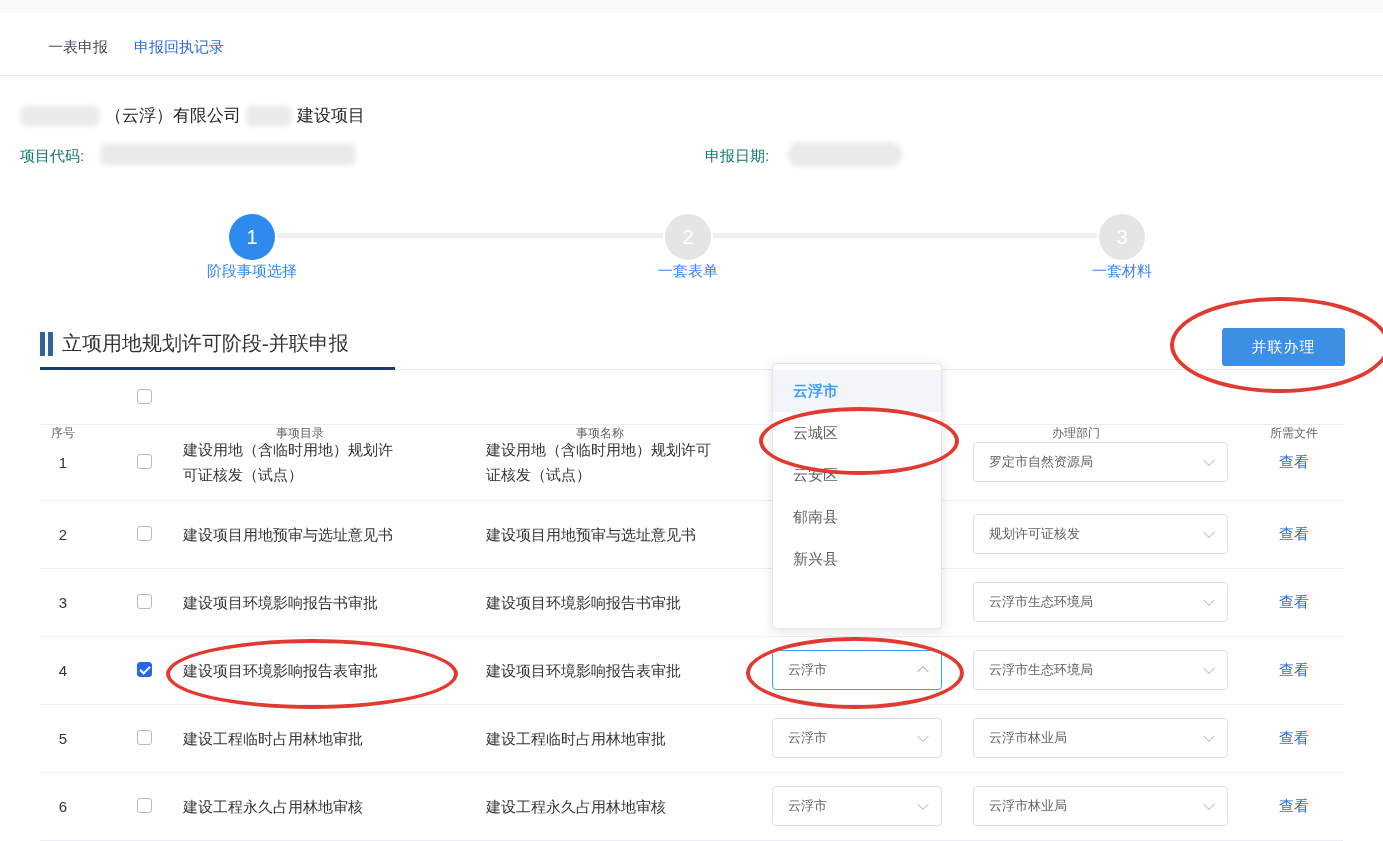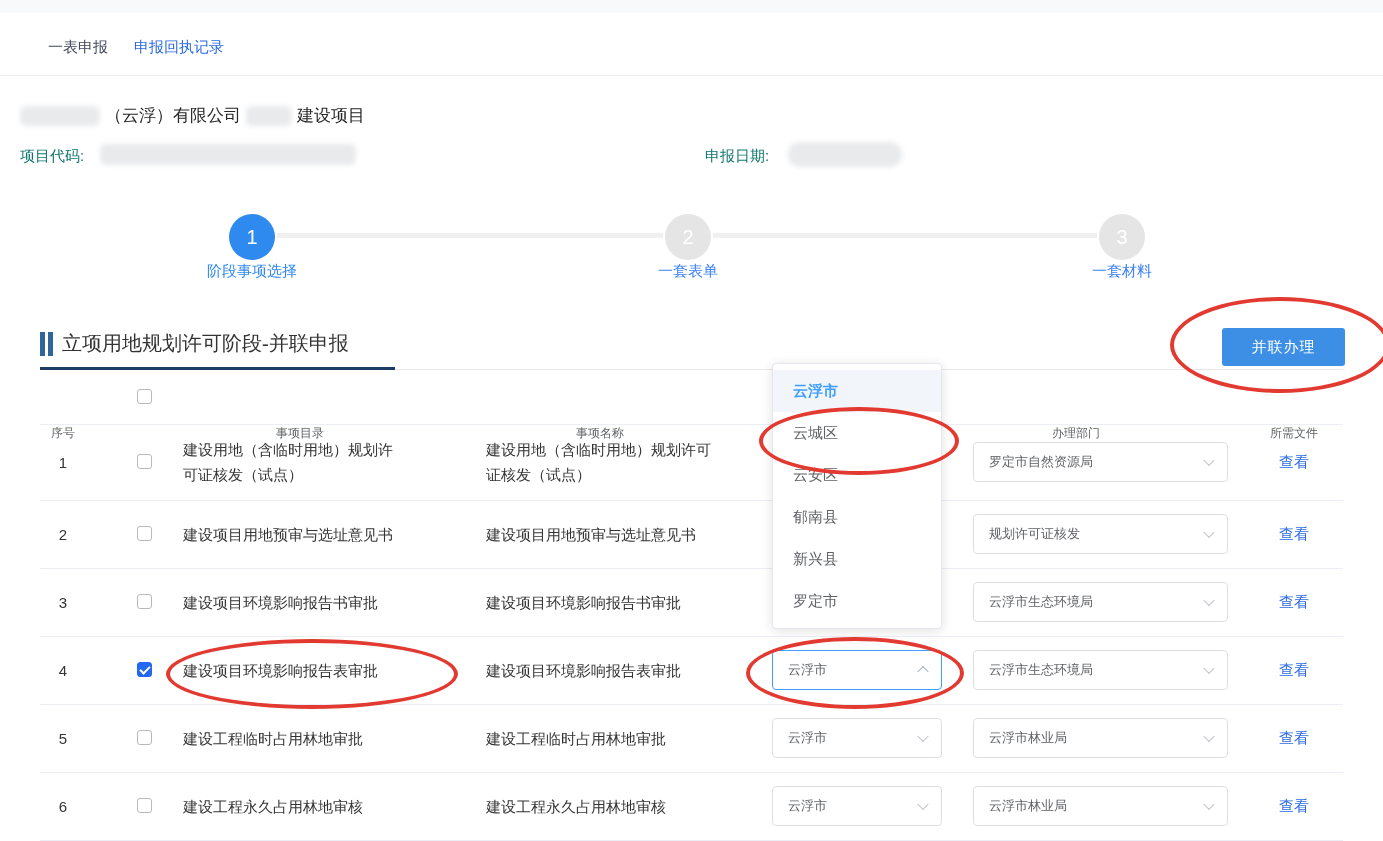--- a/index.html
+++ b/index.html
@@ -237,21 +237,20 @@
     </div>
     <a class="view">查看</a>
   </div>
 
   <div class="dropdown">
     <div class="dd-item selected">云浮市</div>
     <div class="dd-item">云城区</div>
     <div class="dd-item">云安区</div>
     <div class="dd-item">郁南县</div>
     <div class="dd-item">新兴县</div>
-    <div class="dd-item">罗定市</div>
   </div>
 
   <div class="ellipse e-button"></div>
   <div class="ellipse e-dd"></div>
   <div class="ellipse e-row4"></div>
   <div class="ellipse e-sel"></div>
 
 </div>
 
 </body></html>

